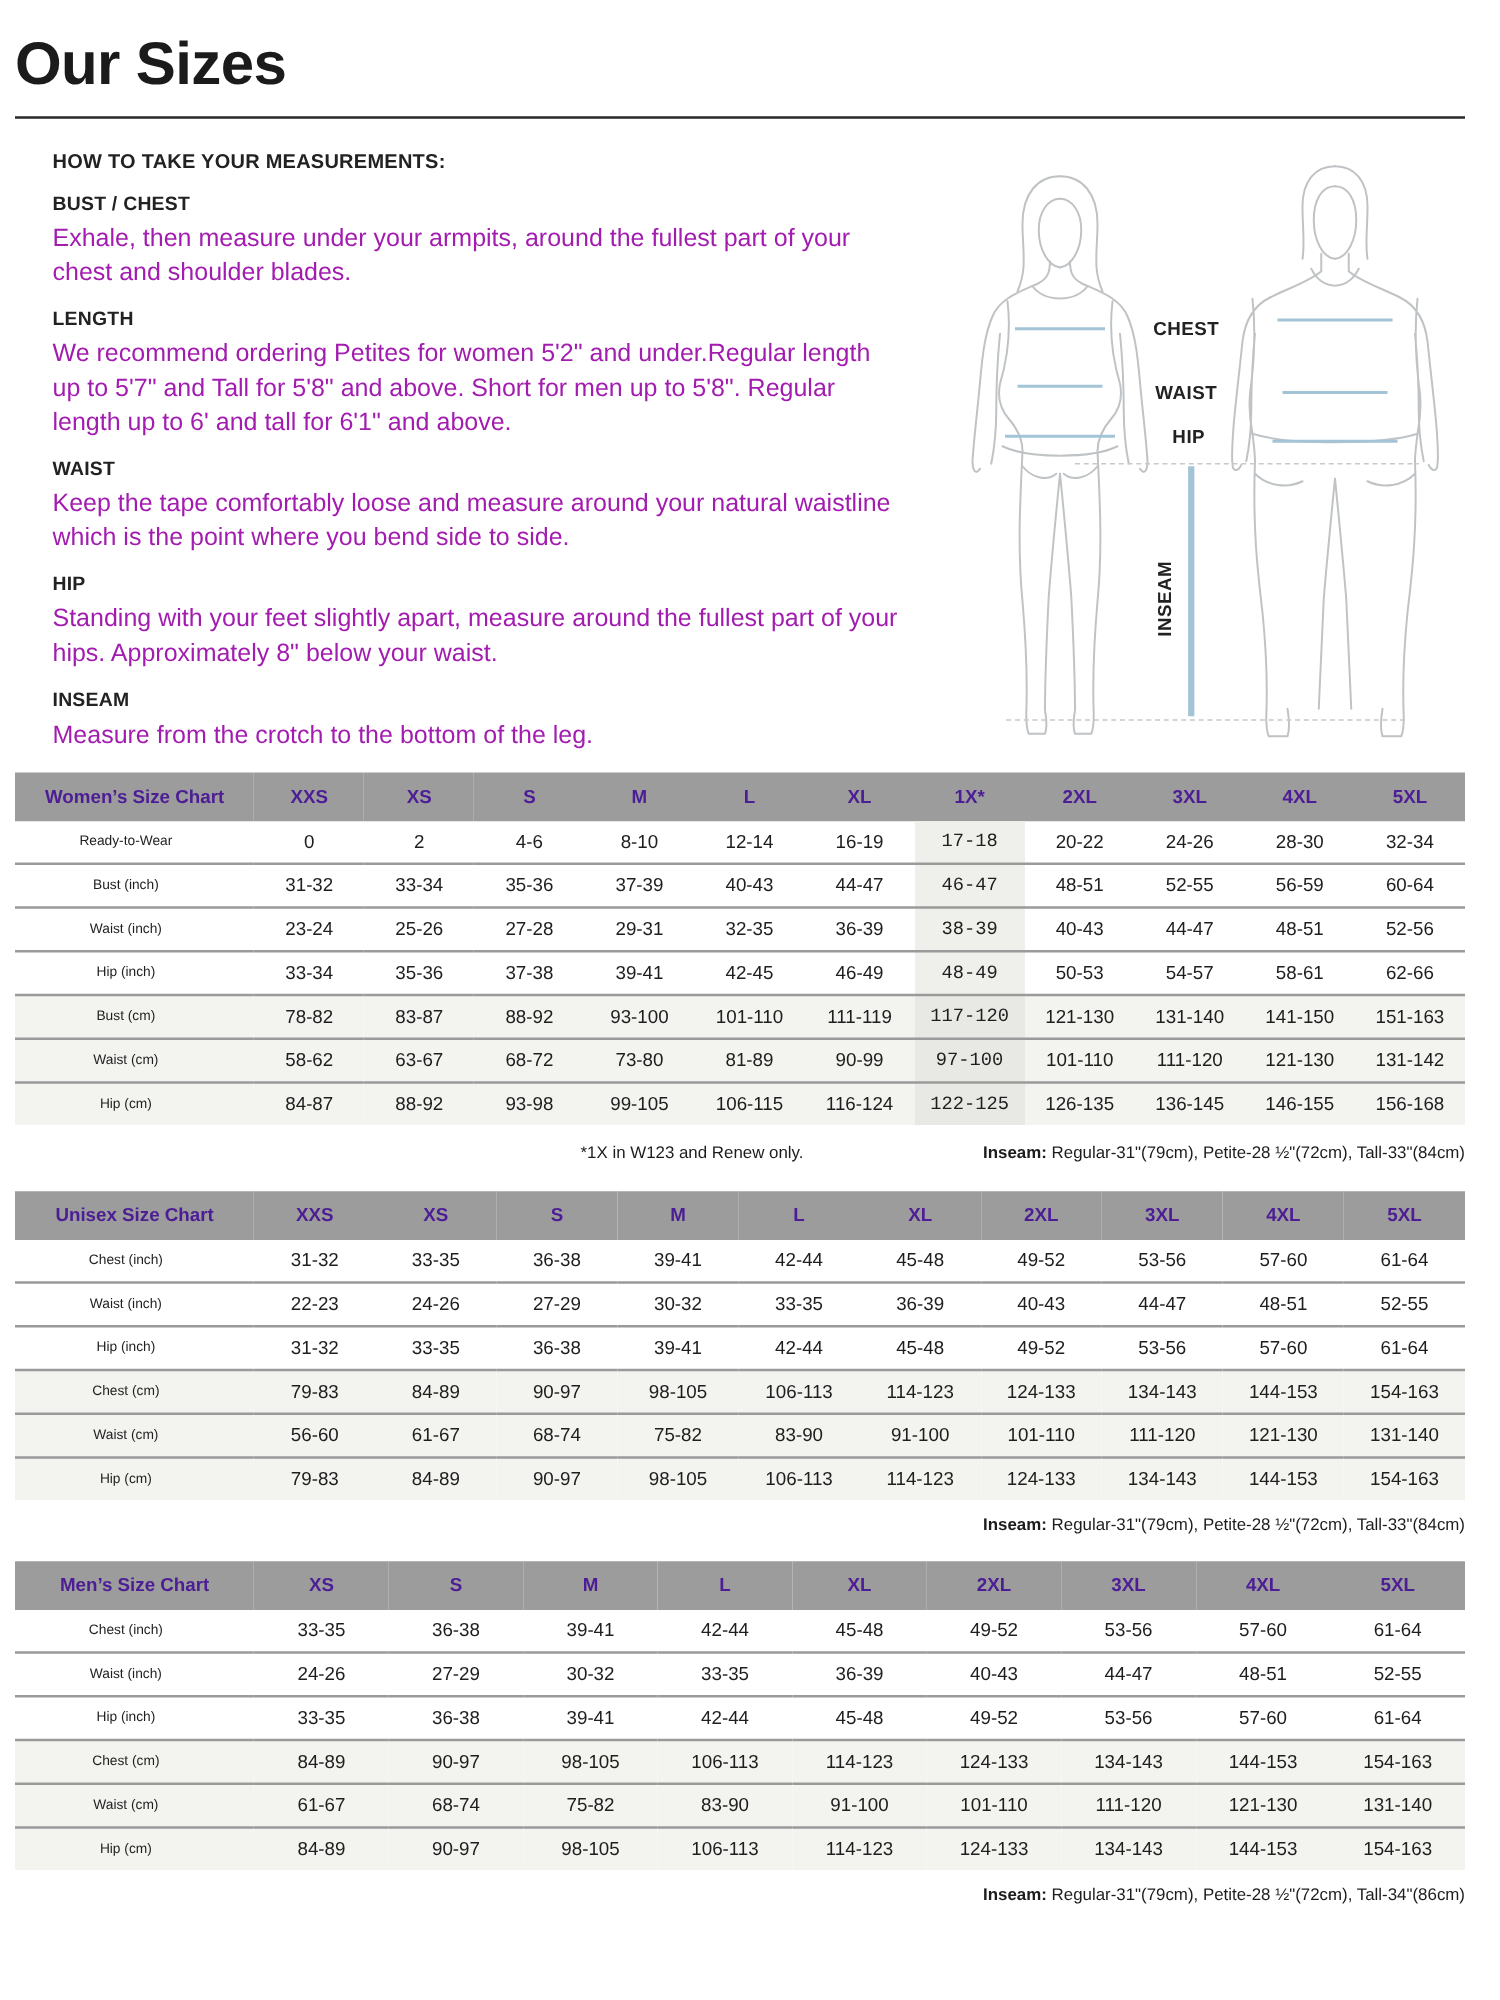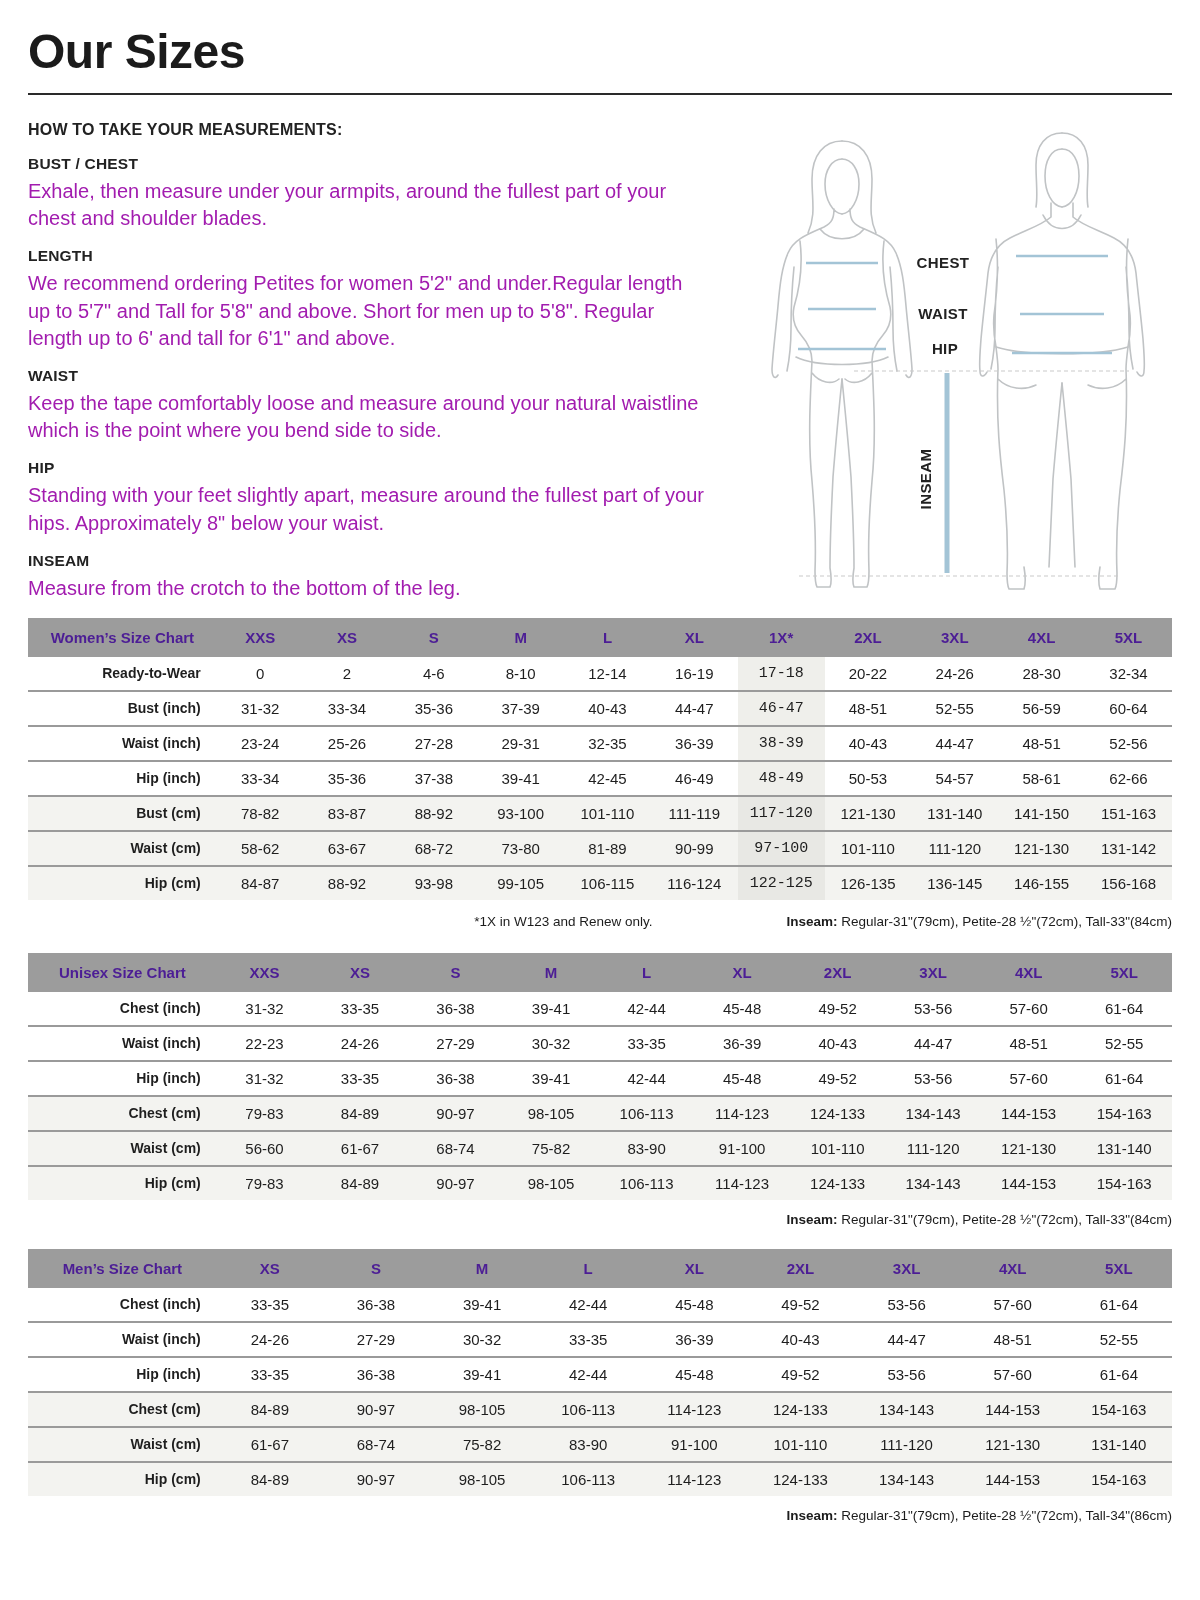--- a/index.html
+++ b/index.html
@@ -2,51 +2,51 @@
 <html><head>
 <meta charset="utf-8">
 <style>
   * { box-sizing: border-box; }
   html,body { margin:0; padding:0; background:#ffffff; }
   body {
     width:1200px; height:1600px;
     font-family:"Liberation Sans","DejaVu Sans",sans-serif;
     color:#222;
   }
-  .page { padding:24px 28px 10px 28px; }
+  .page { padding:24px 28px 10px 12px; }
 
   h1[data-name="page-title"]{
     font-size:48px; font-weight:800; letter-spacing:-0.5px;
     margin:0 0 14px 0; color:#1b1b1b;
   }
   .rule { border-top:2px solid #2a2a2a; margin:0 0 26px 0; }
 
-  .content-row { display:flex; gap:16px; margin-bottom:16px; }
+  .content-row { display:flex; gap:16px; margin-bottom:16px;margin-left:30px; }
   .howto { width:690px; flex:none; }
   .howto h2 { font-size:16px; font-weight:700; letter-spacing:.2px; margin:0 0 16px 0; }
   .howto h3 { font-size:15.5px; font-weight:700; letter-spacing:.2px; margin:15px 0 5px 0; }
   .howto p  { font-size:20px; line-height:1.36; margin:0; color:#a21caf; max-width:680px; }
 
   .figure { flex:1; display:flex; justify-content:flex-end; align-items:flex-start; }
   .figure svg { display:block; }
   .diagram-label { font-size:15px; font-weight:700; fill:#222; letter-spacing:.4px; }
 
   table.size-table {
     width:100%; border-collapse:collapse; table-layout:fixed;
     margin:0 0 4px 0;
   }
   table.size-table thead th {
     background:#9c9c9c; color:#4c1d95; font-weight:700;
     font-size:15px; padding:11px 2px; text-align:center;
   }
   table.size-table thead th.tbl-title { font-size:15px; }
   table.size-table col.label-col { width:16.5%; }
   table.size-table tbody th {
-    text-align:right; padding:8px 16px 8px 2px;
-    font-size:14px; font-weight:700; color:#1e1e1e; white-space:nowrap;
+    padding:8px 16px 8px 2px;
+    font-size:11px; font-weight:400; color:#1e1e1e; white-space:nowrap;
   }
   table.size-table tbody td {
     text-align:center; font-size:15px; padding:8px 1px; color:#1e1e1e;
   }
   table.size-table tbody tr + tr { border-top:2px solid #9a9a9a; }
   table.size-table tbody tr.shaded { background:#f3f3f0;margin-top:20px; }
   table.size-table tbody td.hl { background:#efefeb;font-family:Liberation Mono, monospace; }
   table.size-table tbody tr.shaded td.hl { background:#e8e8e4; }
 
   .notes-row {

